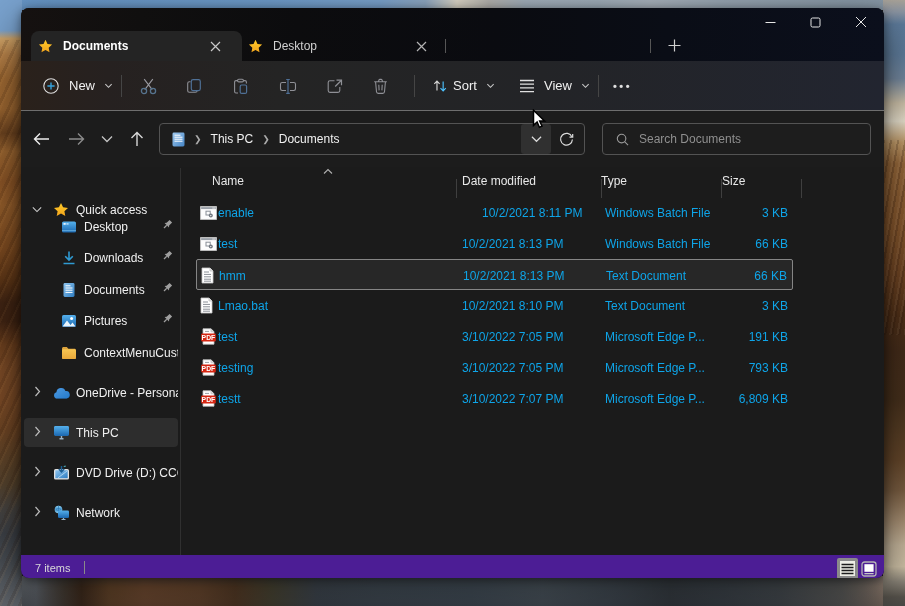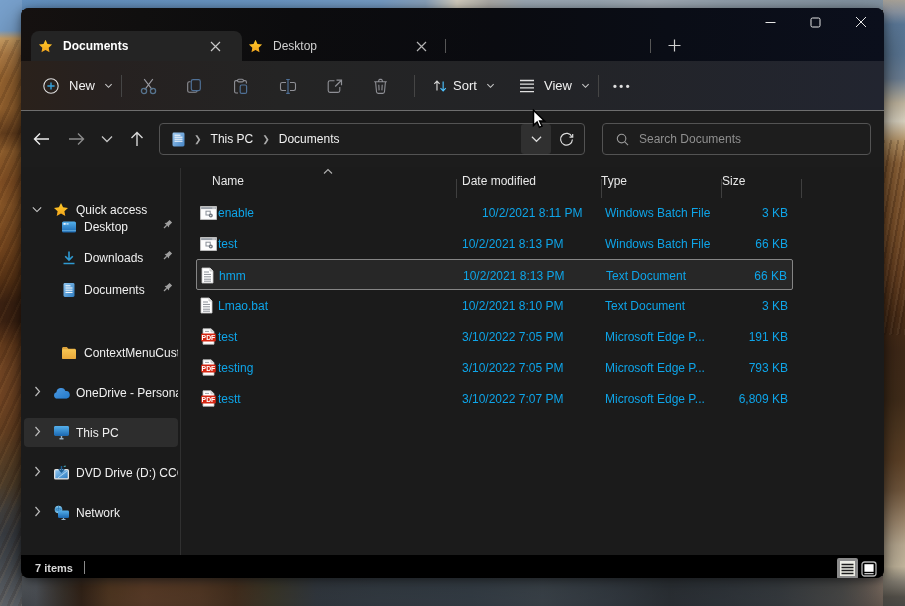--- a/index.html
+++ b/index.html
@@ -55,22 +55,22 @@
   .sico2 { width:22px; flex:none; display:flex; justify-content:center; margin-left:34px; }
   .pin { position:absolute; right:4px; }
   
   .files { position:absolute; left:169px; top:159px; width:694px; height:388px; }
   .fhead { position:absolute; left:6px; top:8px; height:28px; color:#e8e8e8; font-size:12px; }
   .hsep { position:absolute; top:12px; width:1px; height:19px; background:#3f3f3f; }
   .frow { position:absolute; left:6px; width:597px; height:31px; color:#0ea5e9; font-size:12px; }
   .frow .cell { position:absolute; top:0; height:31px; display:flex; align-items:center; }
   .frow.sel { background:rgba(255,255,255,.055); border:1px solid #858585; border-radius:2px; }
   
-  .status { position:absolute; left:0; top:547px; width:863px; height:23px; background:#000000;
-    color:#d8d8d8; font-size:11px;font-weight:bold; }
+  .status { position:absolute; left:0; top:547px; width:863px; height:23px; background:#4c1d95;
+    color:#d8d8d8; font-size:11px; }
   .vbtn { position:absolute; width:18px; height:16px; border-radius:2px;
     display:flex; align-items:center; justify-content:center; }
   .vbtn.on { background:#eeeee6; border:3px solid #8a8a8a; width:21px; height:21px; }
 </style>
 </head>
 <body>
 <div class="wall"></div>
 <div class="win">
   <div class="tbar">
     <div class="tab active" style="left:10px; width:211px; padding:0 21px 0 7px;">
@@ -309,20 +309,36 @@
           </svg>
         </span>
       <span style="margin-left:4px;">Documents</span>
       <span class="pin"><svg width="12" height="12" viewBox="0 0 12 12">
             <g transform="rotate(45 6 5)">
               <path d="M4.2 1h3.6v4.2l1.3 1.5H2.9l1.3-1.5z" fill="#9f9f9f"></path>
               <path d="M6 6.7v4" stroke="#9f9f9f" stroke-width="1.2"></path>
             </g>
           </svg></span>
     </div>
+    <div class="srow" style="top:139px;">
+      <span class="sico2">
+          <svg width="16" height="14" viewBox="0 0 16 14">
+            <rect x="1" y="1" width="14" height="12" rx="1.6" fill="url(#blu)"></rect>
+            <circle cx="10.6" cy="4.4" r="1.5" fill="#fff"></circle>
+            <path d="M1.5 12.5l4.5-6 3.5 4.5 2-2.5 3 4z" fill="#e8f4fc"></path>
+          </svg>
+        </span>
+      <span style="margin-left:4px;">Pictures</span>
+      <span class="pin"><svg width="12" height="12" viewBox="0 0 12 12">
+            <g transform="rotate(45 6 5)">
+              <path d="M4.2 1h3.6v4.2l1.3 1.5H2.9l1.3-1.5z" fill="#9f9f9f"></path>
+              <path d="M6 6.7v4" stroke="#9f9f9f" stroke-width="1.2"></path>
+            </g>
+          </svg></span>
+    </div>
     <div class="srow" style="top:171px;">
       <span class="sico2">
           <svg width="16" height="14" viewBox="0 0 16 14">
             <path d="M1 2.6c0-.9.7-1.6 1.6-1.6h3.2l1.6 1.8h6c.9 0 1.6.7 1.6 1.6v7c0 .9-.7 1.6-1.6 1.6H2.6c-.9 0-1.6-.7-1.6-1.6z" fill="#dda33c"></path>
             <path d="M1 4.8c0-.8.7-1.5 1.5-1.5h11c.8 0 1.5.7 1.5 1.5v6.6c0 .9-.7 1.6-1.6 1.6H2.6c-.9 0-1.6-.7-1.6-1.6z" fill="url(#fold)"></path>
           </svg>
         </span>
       <span style="margin-left:4px;">ContextMenuCust</span>
     </div>
     <div class="srow" style="top:211px;">

